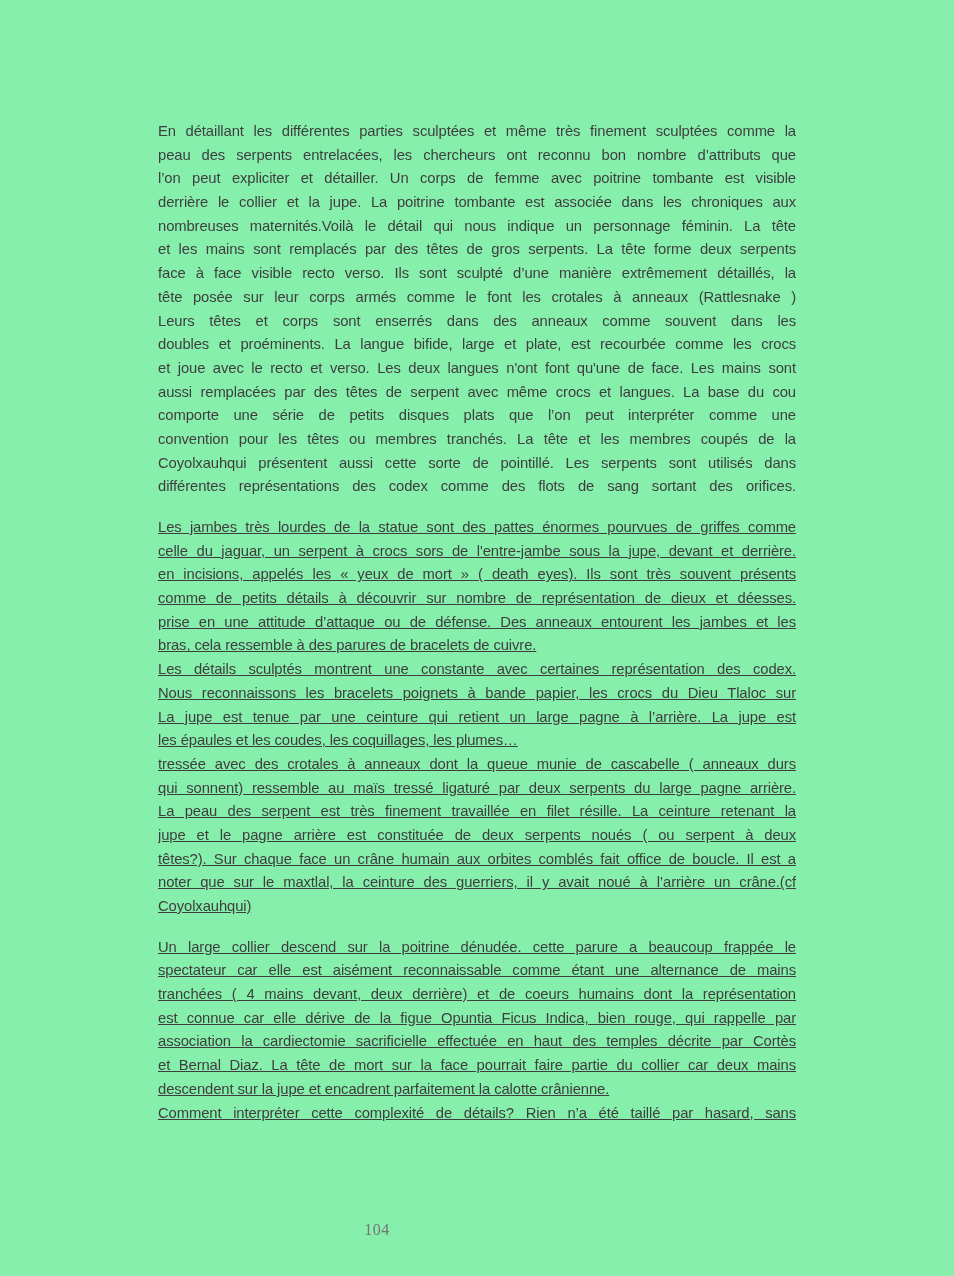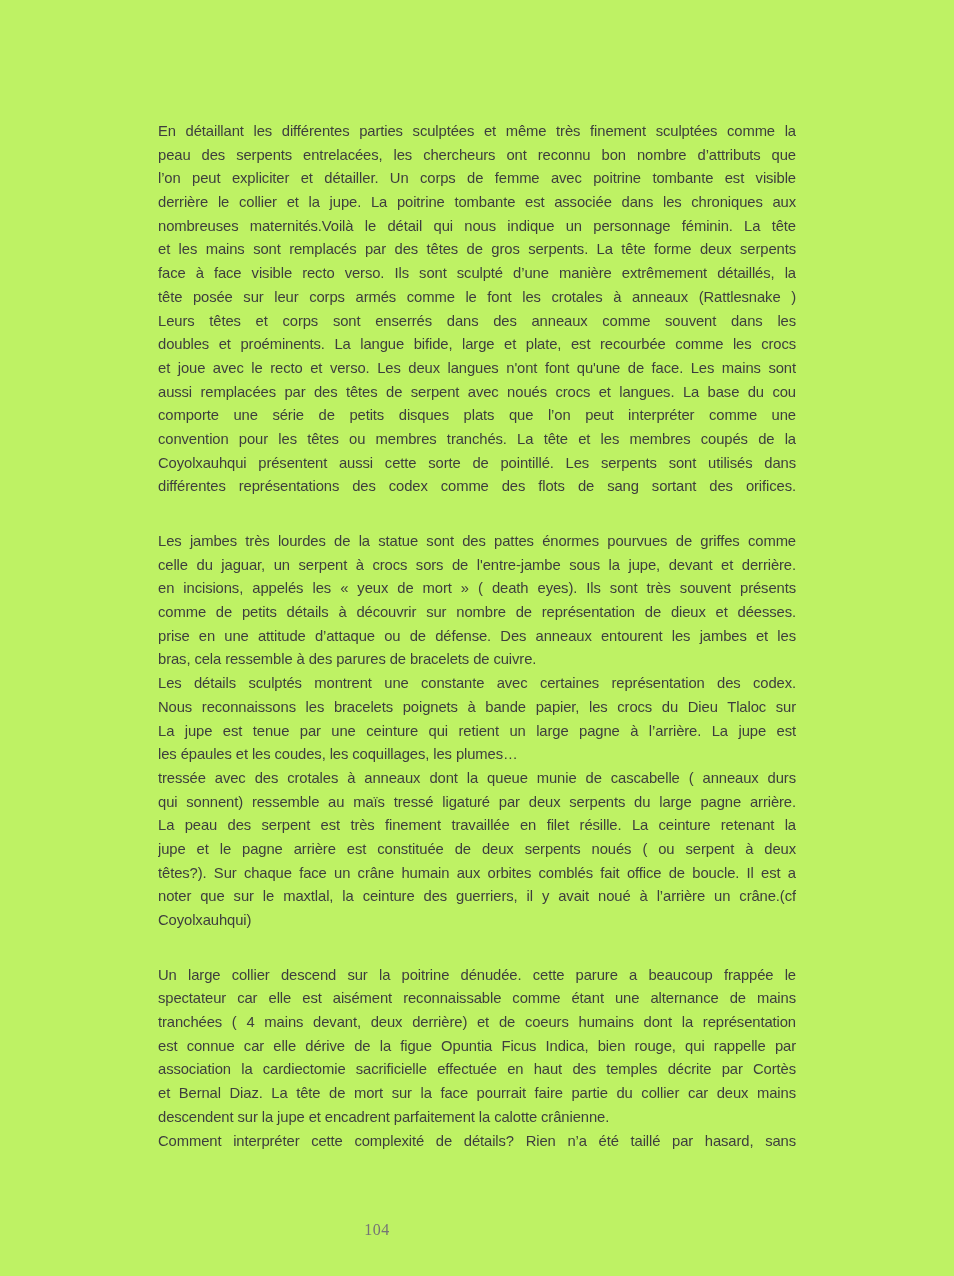--- a/index.html
+++ b/index.html
@@ -4,33 +4,33 @@
 <style>
   html, body {
     margin: 0;
     padding: 0;
     background: #ffffff;
   }
   .page {
     position: relative;
     width: 954px;
     height: 1276px;
-    background: #bef264;
+    background: #86efac;
     font-family: "Liberation Sans", sans-serif;
     color: #3e3e3e;
     overflow: hidden;
   }
   .text-block {
     position: absolute;
     left: 158px;
     top: 120px;
     width: 638px;
   }
   .paragraph { margin: 0; }
-  .paragraph + .paragraph { margin-top: 31px; }
+  .paragraph + .paragraph { margin-top: 17px; text-decoration: underline; }
   .line {
     font-size: 14.8px;
     line-height: 23.7px;
     height: 23.7px;
     letter-spacing: -0.1px;
     text-align: justify;
     text-align-last: justify;
     overflow: hidden;
     white-space: normal;
     color: #3e3e3e;
@@ -61,21 +61,21 @@
         <div class="line">peau des serpents entrelacées, les chercheurs ont reconnu bon nombre d’attributs que</div>
         <div class="line">l’on peut expliciter et détailler. Un corps de femme avec poitrine tombante est visible</div>
         <div class="line">derrière le collier et la jupe. La poitrine tombante est associée dans les chroniques aux</div>
         <div class="line">nombreuses maternités.Voilà le détail qui nous indique un personnage féminin. La tête</div>
         <div class="line">et les mains sont remplacés par des têtes de gros serpents. La tête forme deux serpents</div>
         <div class="line">face à face visible recto verso. Ils sont sculpté d’une manière extrêmement détaillés, la</div>
         <div class="line">tête posée sur leur corps armés comme le font les crotales à anneaux (Rattlesnake )</div>
         <div class="line">Leurs têtes et corps sont enserrés dans des anneaux comme souvent dans les</div>
         <div class="line">doubles et proéminents. La langue bifide, large et plate, est recourbée comme les crocs</div>
         <div class="line">et joue avec le recto et verso. Les deux langues n'ont font qu'une de face. Les mains sont</div>
-        <div class="line">aussi remplacées par des têtes de serpent avec noués crocs et langues. La base du cou</div>
+        <div class="line">aussi remplacées par des têtes de serpent avec même crocs et langues. La base du cou</div>
         <div class="line">comporte une série de petits disques plats que l’on peut interpréter comme une</div>
         <div class="line">convention pour les têtes ou membres tranchés. La tête et les membres coupés de la</div>
         <div class="line">Coyolxauhqui présentent aussi cette sorte de pointillé. Les serpents sont utilisés dans</div>
         <div class="line">différentes représentations des codex comme des flots de sang sortant des orifices.</div>
       </div>
       <div class="paragraph">
         <div class="line">Les jambes très lourdes de la statue sont des pattes énormes pourvues de griffes comme</div>
         <div class="line">celle du jaguar, un serpent à crocs sors de l'entre-jambe sous la jupe, devant et derrière.</div>
         <div class="line">en incisions, appelés les « yeux de mort » ( death eyes). Ils sont très souvent présents</div>
         <div class="line">comme de petits détails à découvrir sur nombre de représentation de dieux et déesses.</div>

